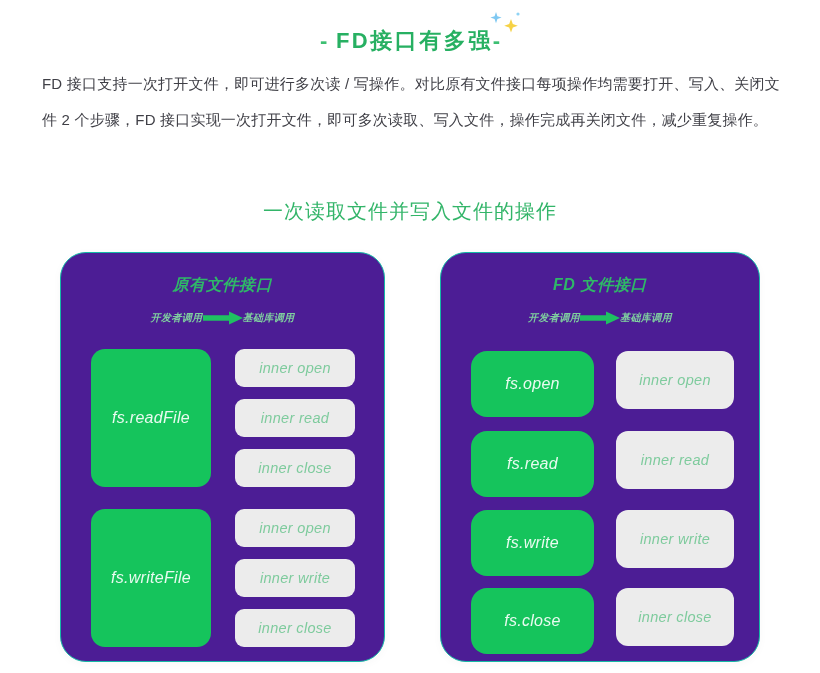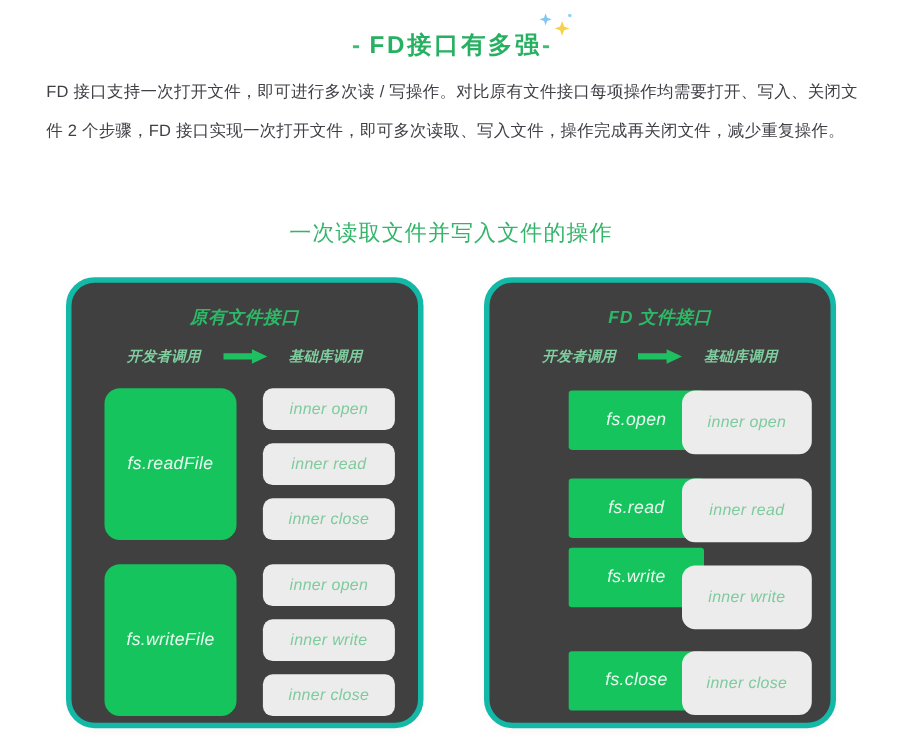--- a/index.html
+++ b/index.html
@@ -35,40 +35,40 @@
     position: absolute; left: 0; top: 198px; width: 820px;
     text-align: center;
     font-size: 20px; font-weight: normal;
     color: #33b569;
     letter-spacing: 1px;
   }
 
   
   .card {
     position: absolute;
-    background: #404040;
-    border: 5px solid #14b8a6;
+    background: #4c1d95;
+    border: 1px solid #14b8a6;
     border-radius: 26px;
     box-shadow: 0 2px 10px rgba(0,0,0,0.030);
   }
   #card-legacy { left: 60px; top: 252px; width: 325px; height: 410px; }
   #card-fd     { left: 440px; top: 252px; width: 320px; height: 410px; }
 
   .card-title {
     position: absolute; left: 0; top: 22px; width: 100%;
     text-align: center;
     font-size: 16px; font-weight: bold; font-style: italic;
     color: #2fb768;
     letter-spacing: 0.6px;
   }
   .card-sub {
     position: absolute; left: 0; top: 58px; width: 100%;
     display: flex; align-items: center; justify-content: center;
-    gap: 20px;
-    font-size: 13px; font-style: italic; font-weight: bold;
+    gap: 0;
+    font-size: 10px; font-style: italic; font-weight: bold;
     color: #7fce9f;
     letter-spacing: 0.4px;
   }
   .arrow-icon { display: block; }
 
   
   .box {
     position: absolute;
     display: flex; align-items: center; justify-content: center;
     font-style: italic;
@@ -87,21 +87,21 @@
     color: #7ecb9d;
     border-radius: 9px;
     font-size: 14.5px;
   }
 
   
   .L-green { left: 30px; width: 120px; }
   .L-inner { left: 174px; width: 120px; height: 38px; }
 
   
-  .R-green { left: 30px; width: 123px; height: 54px; border-radius: 3px; margin-left: 42px; }
+  .R-green { left: 30px; width: 123px; height: 66px; border-radius: 16px; }
   .R-inner { left: 175px; width: 118px; height: 58px; border-radius: 12px; }
 
   
   .watermark {
     position: absolute; left: 648px; top: 578px;
     width: 172px; height: 95px;
     opacity: 0.40;
     pointer-events: none;
   }
   .wm-cn {
@@ -188,21 +188,21 @@
       </svg>
       <span>基础库调用</span>
     </div>
 
     <div class="box box-green R-green" style="top:98px;">fs.open</div>
     <div class="box box-inner R-inner" style="top:98px;">inner open</div>
 
     <div class="box box-green R-green" style="top:178px;">fs.read</div>
     <div class="box box-inner R-inner" style="top:178px;">inner read</div>
 
-    <div class="box box-green R-green" style="top:241px;">fs.write</div>
+    <div class="box box-green R-green" style="top:257px;">fs.write</div>
     <div class="box box-inner R-inner" style="top:257px;">inner write</div>
 
     <div class="box box-green R-green" style="top:335px;">fs.close</div>
     <div class="box box-inner R-inner" style="top:335px;">inner close</div>
   </div>
 
 
 </div>
 
 </body></html>

